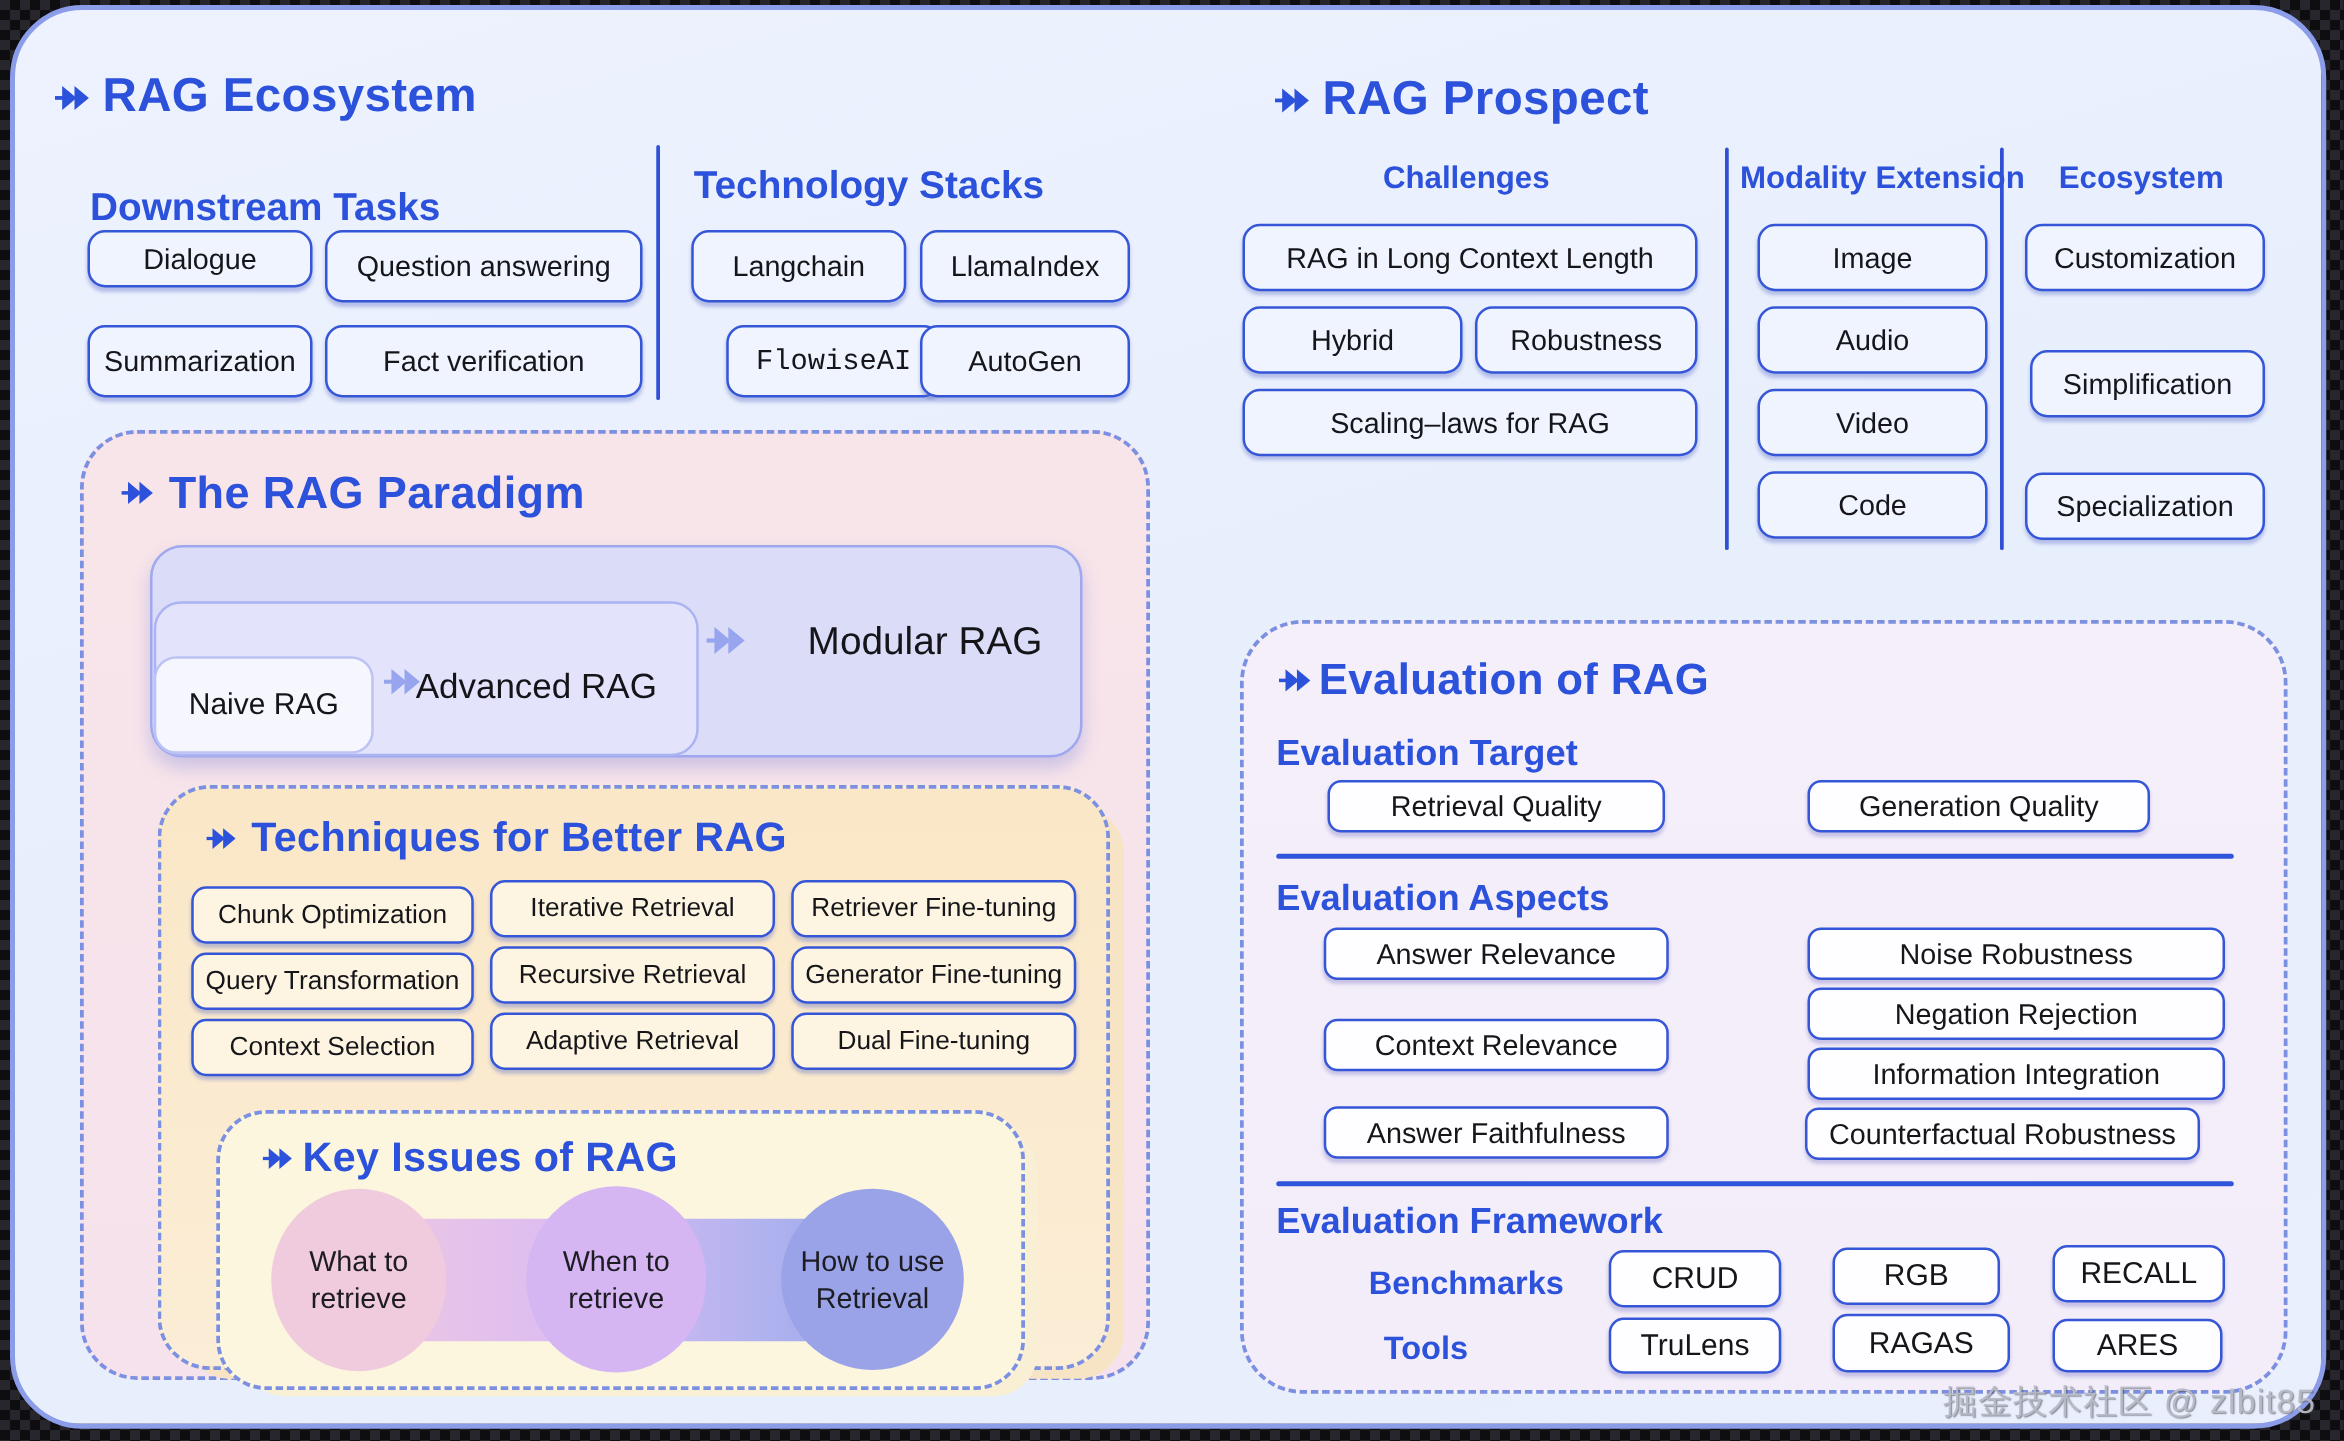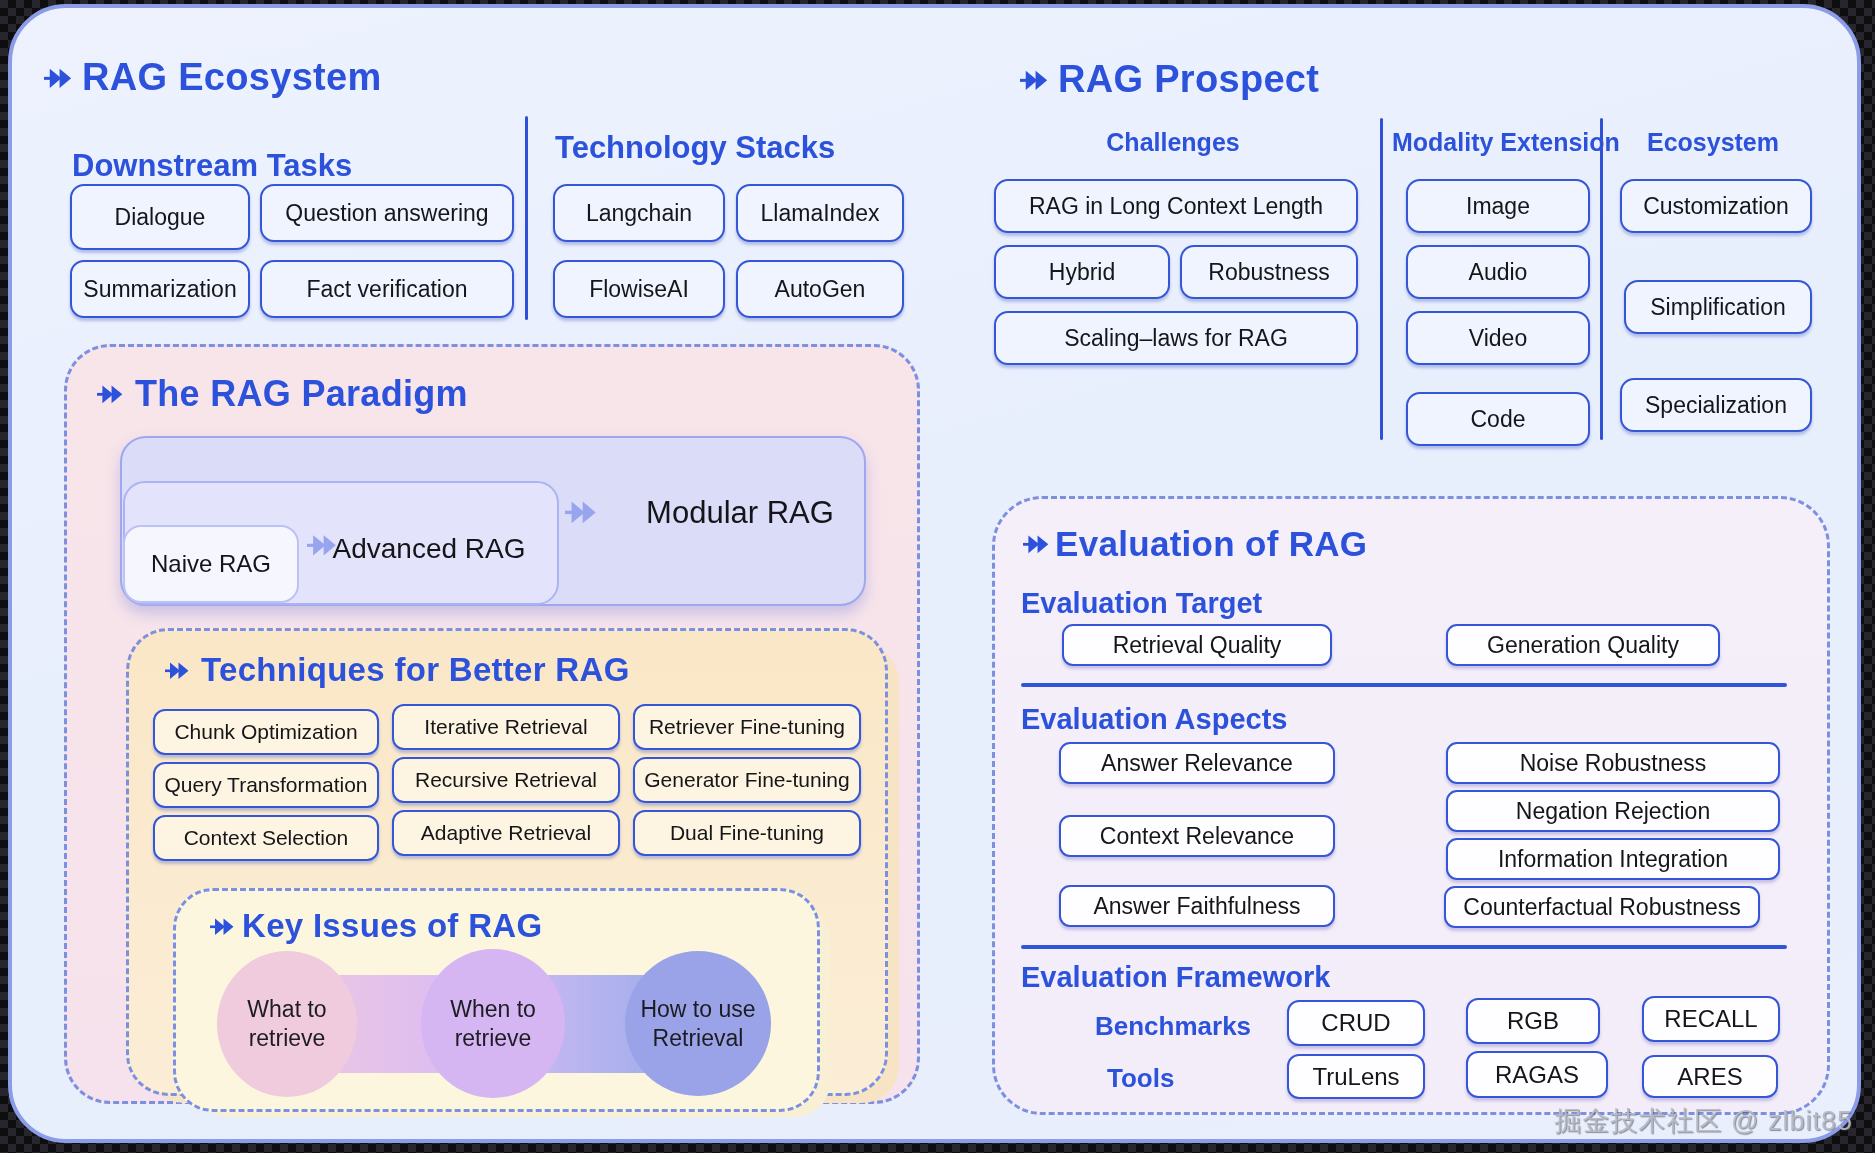--- a/index.html
+++ b/index.html
@@ -124,28 +124,28 @@
       <svg class="ff" width="30" height="22" fill="currentColor">
           <use href="#ff-arrow"></use>
         </svg>
       <span>RAG Ecosystem</span>
     </div>
 
     <div class="sec-title" style="left:60px; top:140px; font-size:31px;">Downstream Tasks</div>
     <div class="vline" style="left:513px; top:108px; height:204px;"></div>
     <div class="sec-title" style="left:543px; top:122px; font-size:31px;">Technology Stacks</div>
 
-    <div class="chip" style="left:58px; top:176px; width:180px; height:66px;">Dialogue</div>
+    <div class="chip" style="left:58px; top:176px; width:180px; height:46px;">Dialogue</div>
     <div class="chip" style="left:248px; top:176px; width:254px; height:58px;">Question answering</div>
     <div class="chip" style="left:58px; top:252px; width:180px; height:58px;">Summarization</div>
     <div class="chip" style="left:248px; top:252px; width:254px; height:58px;">Fact verification</div>
 
     <div class="chip" style="left:541px; top:176px; width:172px; height:58px;">Langchain</div>
     <div class="chip" style="left:724px; top:176px; width:168px; height:58px;">LlamaIndex</div>
-    <div class="chip" style="left:541px; top:252px; width:172px; height:58px;">FlowiseAI</div>
+    <div class="chip" style="left:569px; top:252px; width:172px; height:58px;font-family:Liberation Mono, monospace;">FlowiseAI</div>
     <div class="chip" style="left:724px; top:252px; width:168px; height:58px;">AutoGen</div>
 
     <div id="paradigm-box" class="dash-box">
       <div class="h2" style="left:30px; top:26px; font-size:36px;">
         <svg class="ff" width="28" height="20" fill="currentColor">
             <use href="#ff-arrow"></use>
           </svg>
         <span>The RAG Paradigm</span>
       </div>
 
@@ -213,21 +213,21 @@
     <div class="vline" style="left:1588px; top:110px; height:322px;"></div>
 
     <div class="chip" style="left:982px; top:171px; width:364px; height:54px;">RAG in Long Context Length</div>
     <div class="chip" style="left:982px;  top:237px; width:176px; height:54px;">Hybrid</div>
     <div class="chip" style="left:1168px; top:237px; width:178px; height:54px;">Robustness</div>
     <div class="chip" style="left:982px; top:303px; width:364px; height:54px;">Scaling–laws for RAG</div>
 
     <div class="chip" style="left:1394px; top:171px; width:184px; height:54px;">Image</div>
     <div class="chip" style="left:1394px; top:237px; width:184px; height:54px;">Audio</div>
     <div class="chip" style="left:1394px; top:303px; width:184px; height:54px;">Video</div>
-    <div class="chip" style="left:1394px; top:369px; width:184px; height:54px;margin-top:15px;">Code</div>
+    <div class="chip" style="left:1394px; top:369px; width:184px; height:54px;">Code</div>
 
     <div class="chip" style="left:1608px; top:171px; width:192px; height:54px;">Customization</div>
     <div class="chip" style="left:1612px; top:272px; width:188px; height:54px;">Simplification</div>
     <div class="chip" style="left:1608px; top:370px; width:192px; height:54px;">Specialization</div>
 
     <div id="eval-box" class="dash-box">
       <div class="h2" style="left:28px; top:25px; font-size:35px; gap:4px;">
         <svg class="ff" width="28" height="20" fill="currentColor">
             <use href="#ff-arrow"></use>
           </svg>

